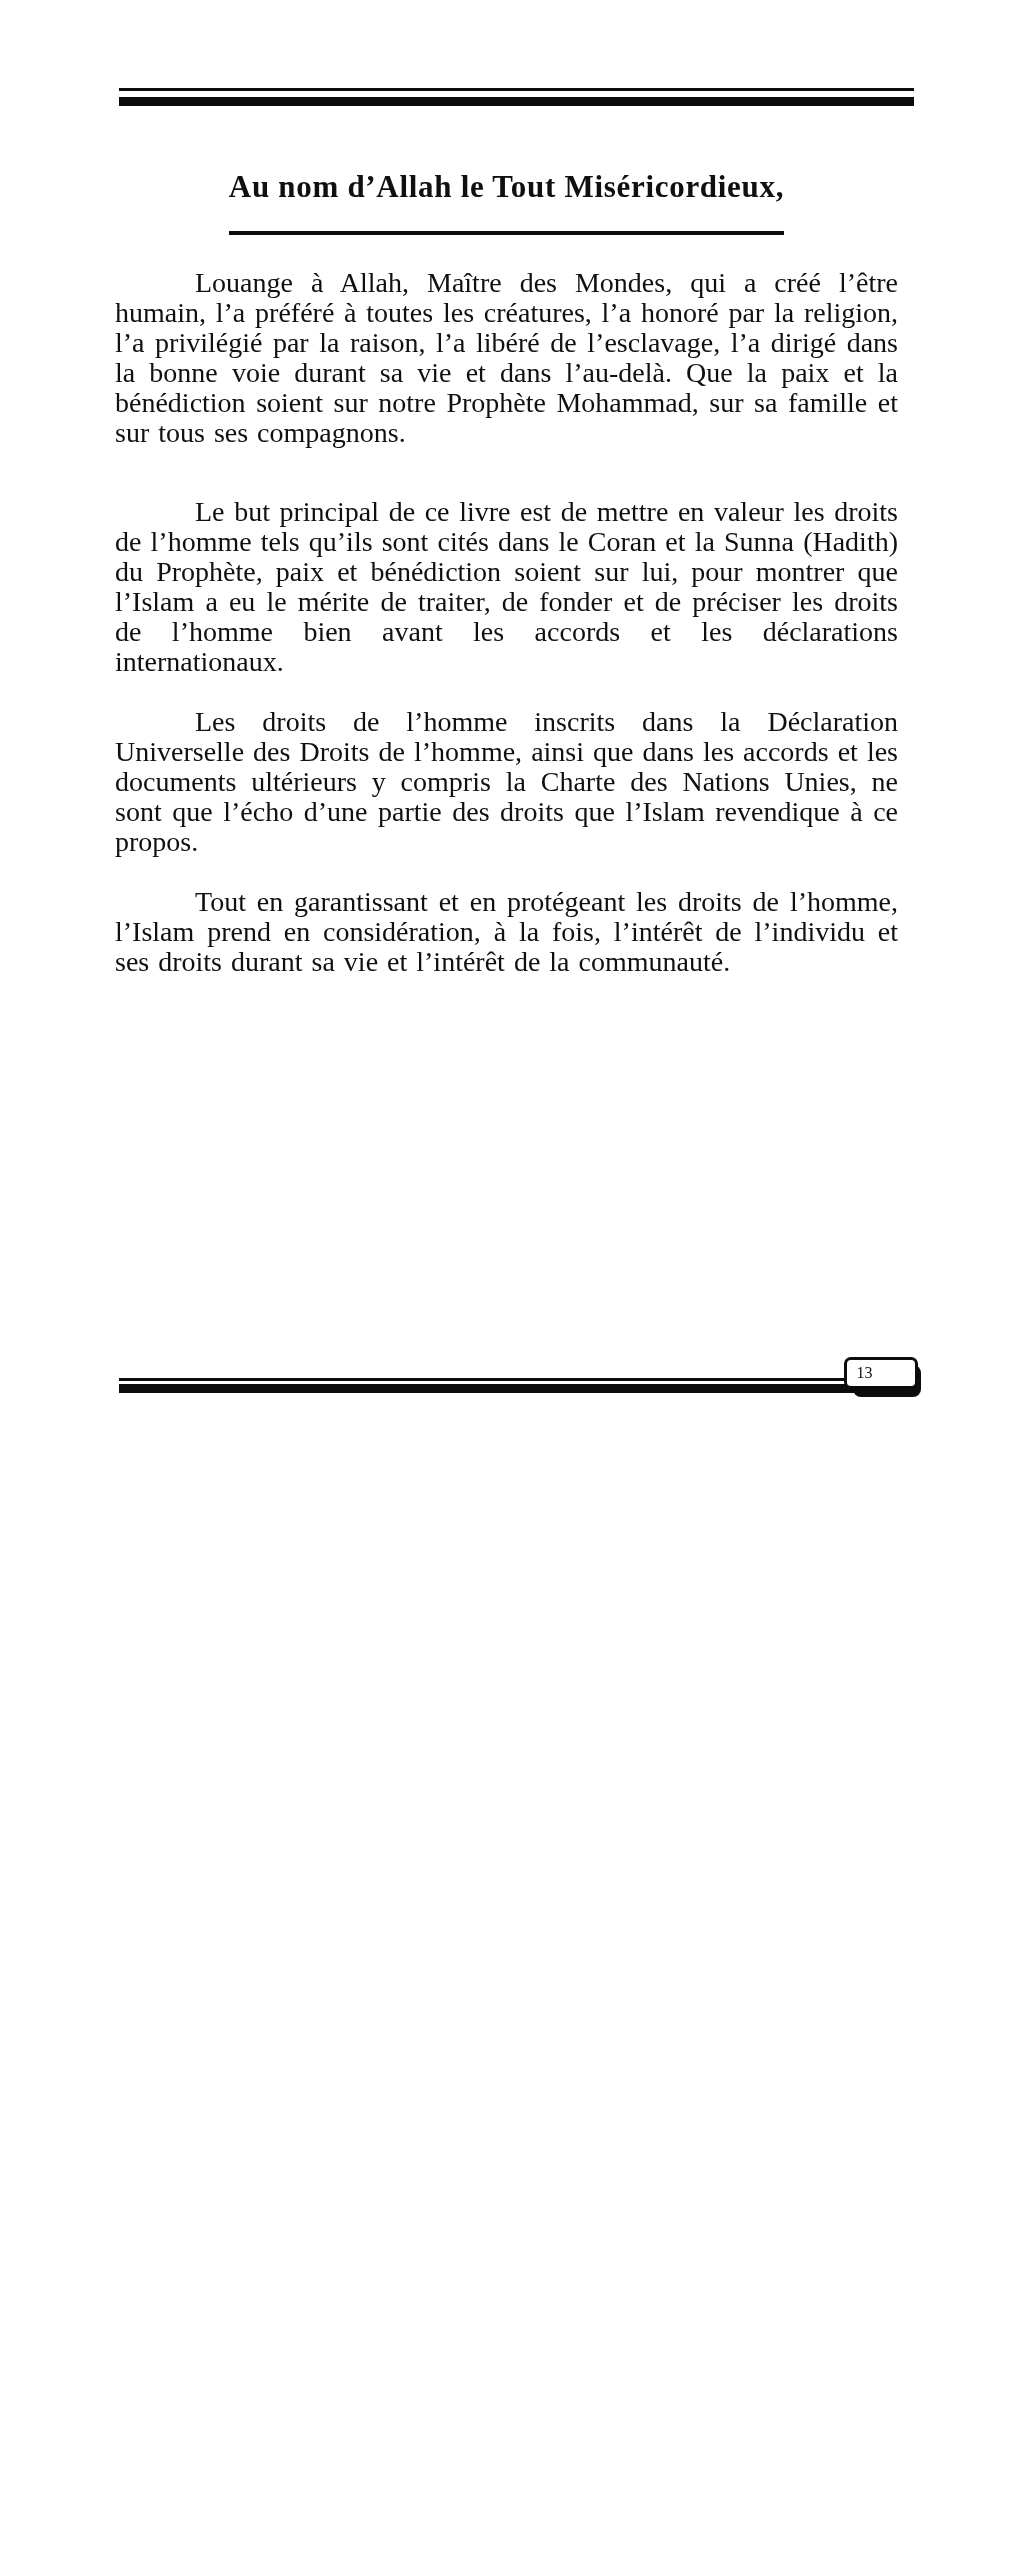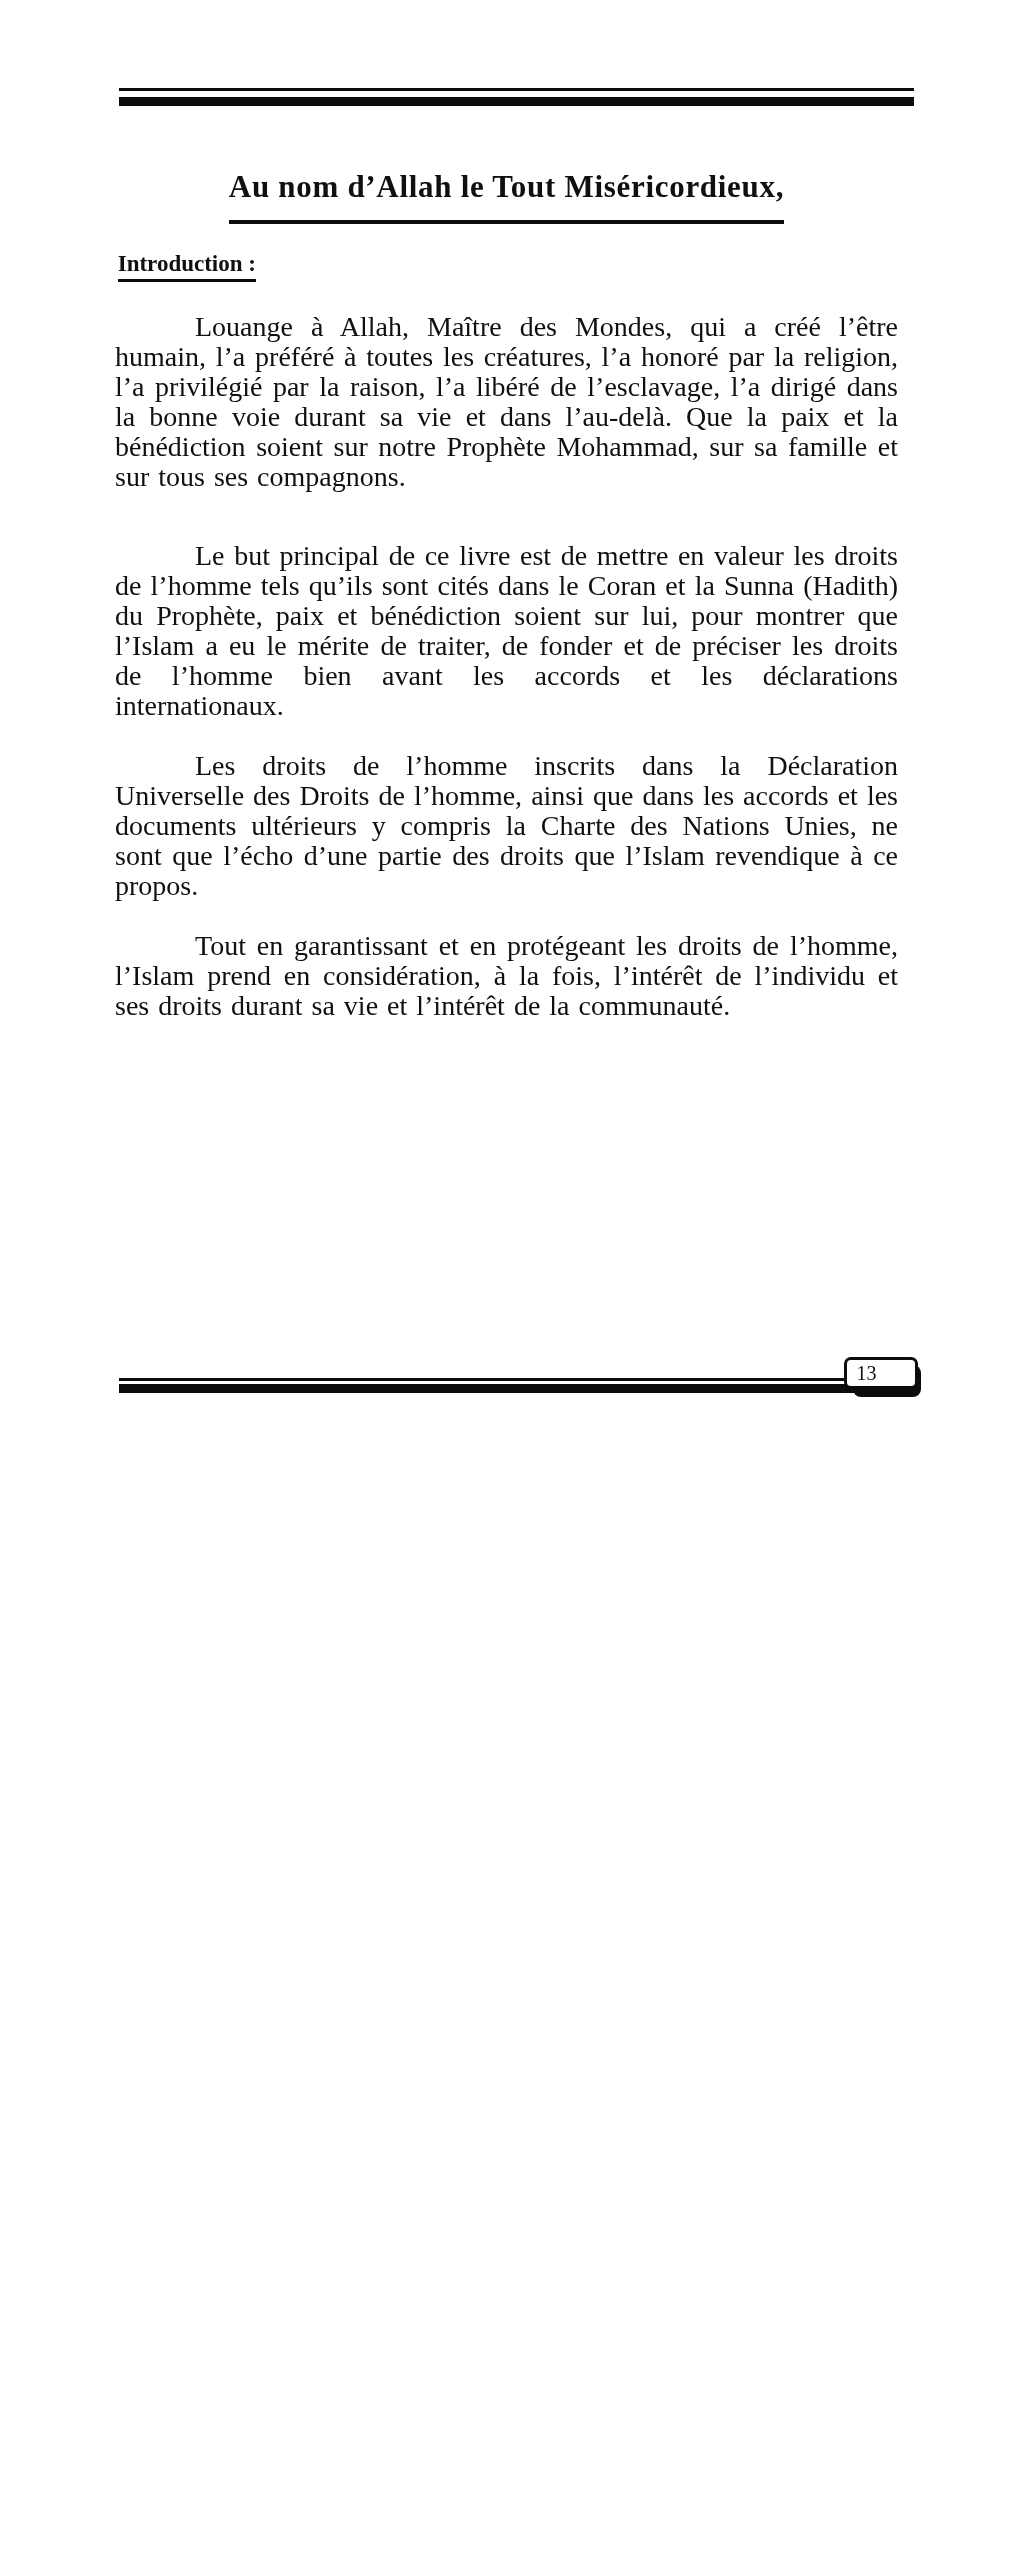--- a/index.html
+++ b/index.html
@@ -43,21 +43,21 @@
     margin: 164px 0 0 0;
     text-align: center;
     font-size: 31px;
     line-height: 46px;
     font-weight: bold;
     letter-spacing: 0.7px;
   }
   .title-line {
     display: inline-block;
     border-bottom: 4px solid #0c0c0c;
-    padding-bottom: 10px;
+    padding-bottom: 21px;
     margin-bottom: 2.7px;
   }
 
   h2.section-heading {
     margin: 23px 0 0 2.7px;
     font-size: 23px;
     line-height: 27px;
     font-weight: bold;
   }
   .heading-underline {
@@ -107,41 +107,38 @@
     position: absolute;
     left: 844px; top: 1357px;
     width: 58px; height: 26px;
     background: #ffffff;
     border: 3.4px solid #0c0c0c;
     border-radius: 6.8px;
     display: flex;
     align-items: center;
     justify-content: flex-start;
     padding-left: 9.5px;
-    font-size: 20px;
+    font-size: 16px;
     line-height: 20px;
   }
 </style>
 </head>
 <body>
 
 <div class="page">
 
   <div class="top-rule-thin"></div>
   <div class="top-rule-thick"></div>
 
   <div class="content">
 
     <h1 class="doc-title">
       <span class="title-line">Au nom d’Allah le Tout Miséricordieux,</span><br>
     </h1>
 
-    <h2 class="section-heading">
-      <span class="heading-underline">Introduction :</span>
-    </h2>
 
     <p class="body-par">Louange à Allah, Maître des Mondes, qui a créé l’être humain, l’a préféré à toutes les créatures, l’a honoré par la religion, l’a privilégié par la raison, l’a libéré de l’esclavage, l’a dirigé dans la bonne voie durant sa vie et dans l’au-delà. Que la paix et la bénédiction soient sur notre Prophète Mohammad, sur sa famille et sur tous ses compagnons.</p>
 
 
     <p class="body-par extra-gap">Le but principal de ce livre est de mettre en valeur les droits de l’homme tels qu’ils sont cités dans le Coran et la Sunna (Hadith) du Prophète, paix et bénédiction soient sur lui, pour montrer que l’Islam a eu le mérite de traiter, de fonder et de préciser les droits de l’homme bien avant les accords et les déclarations internationaux.</p>
 
     <p class="body-par">Les droits de l’homme inscrits dans la Déclaration Universelle des Droits de l’homme, ainsi que dans les accords et les documents ultérieurs y compris la Charte des Nations Unies, ne sont que l’écho d’une partie des droits que l’Islam revendique à ce propos.</p>
 
     <p class="body-par">Tout en garantissant et en protégeant les droits de l’homme, l’Islam prend en considération, à la fois, l’intérêt de l’individu et ses droits durant sa vie et l’intérêt de la communauté.</p>
 

